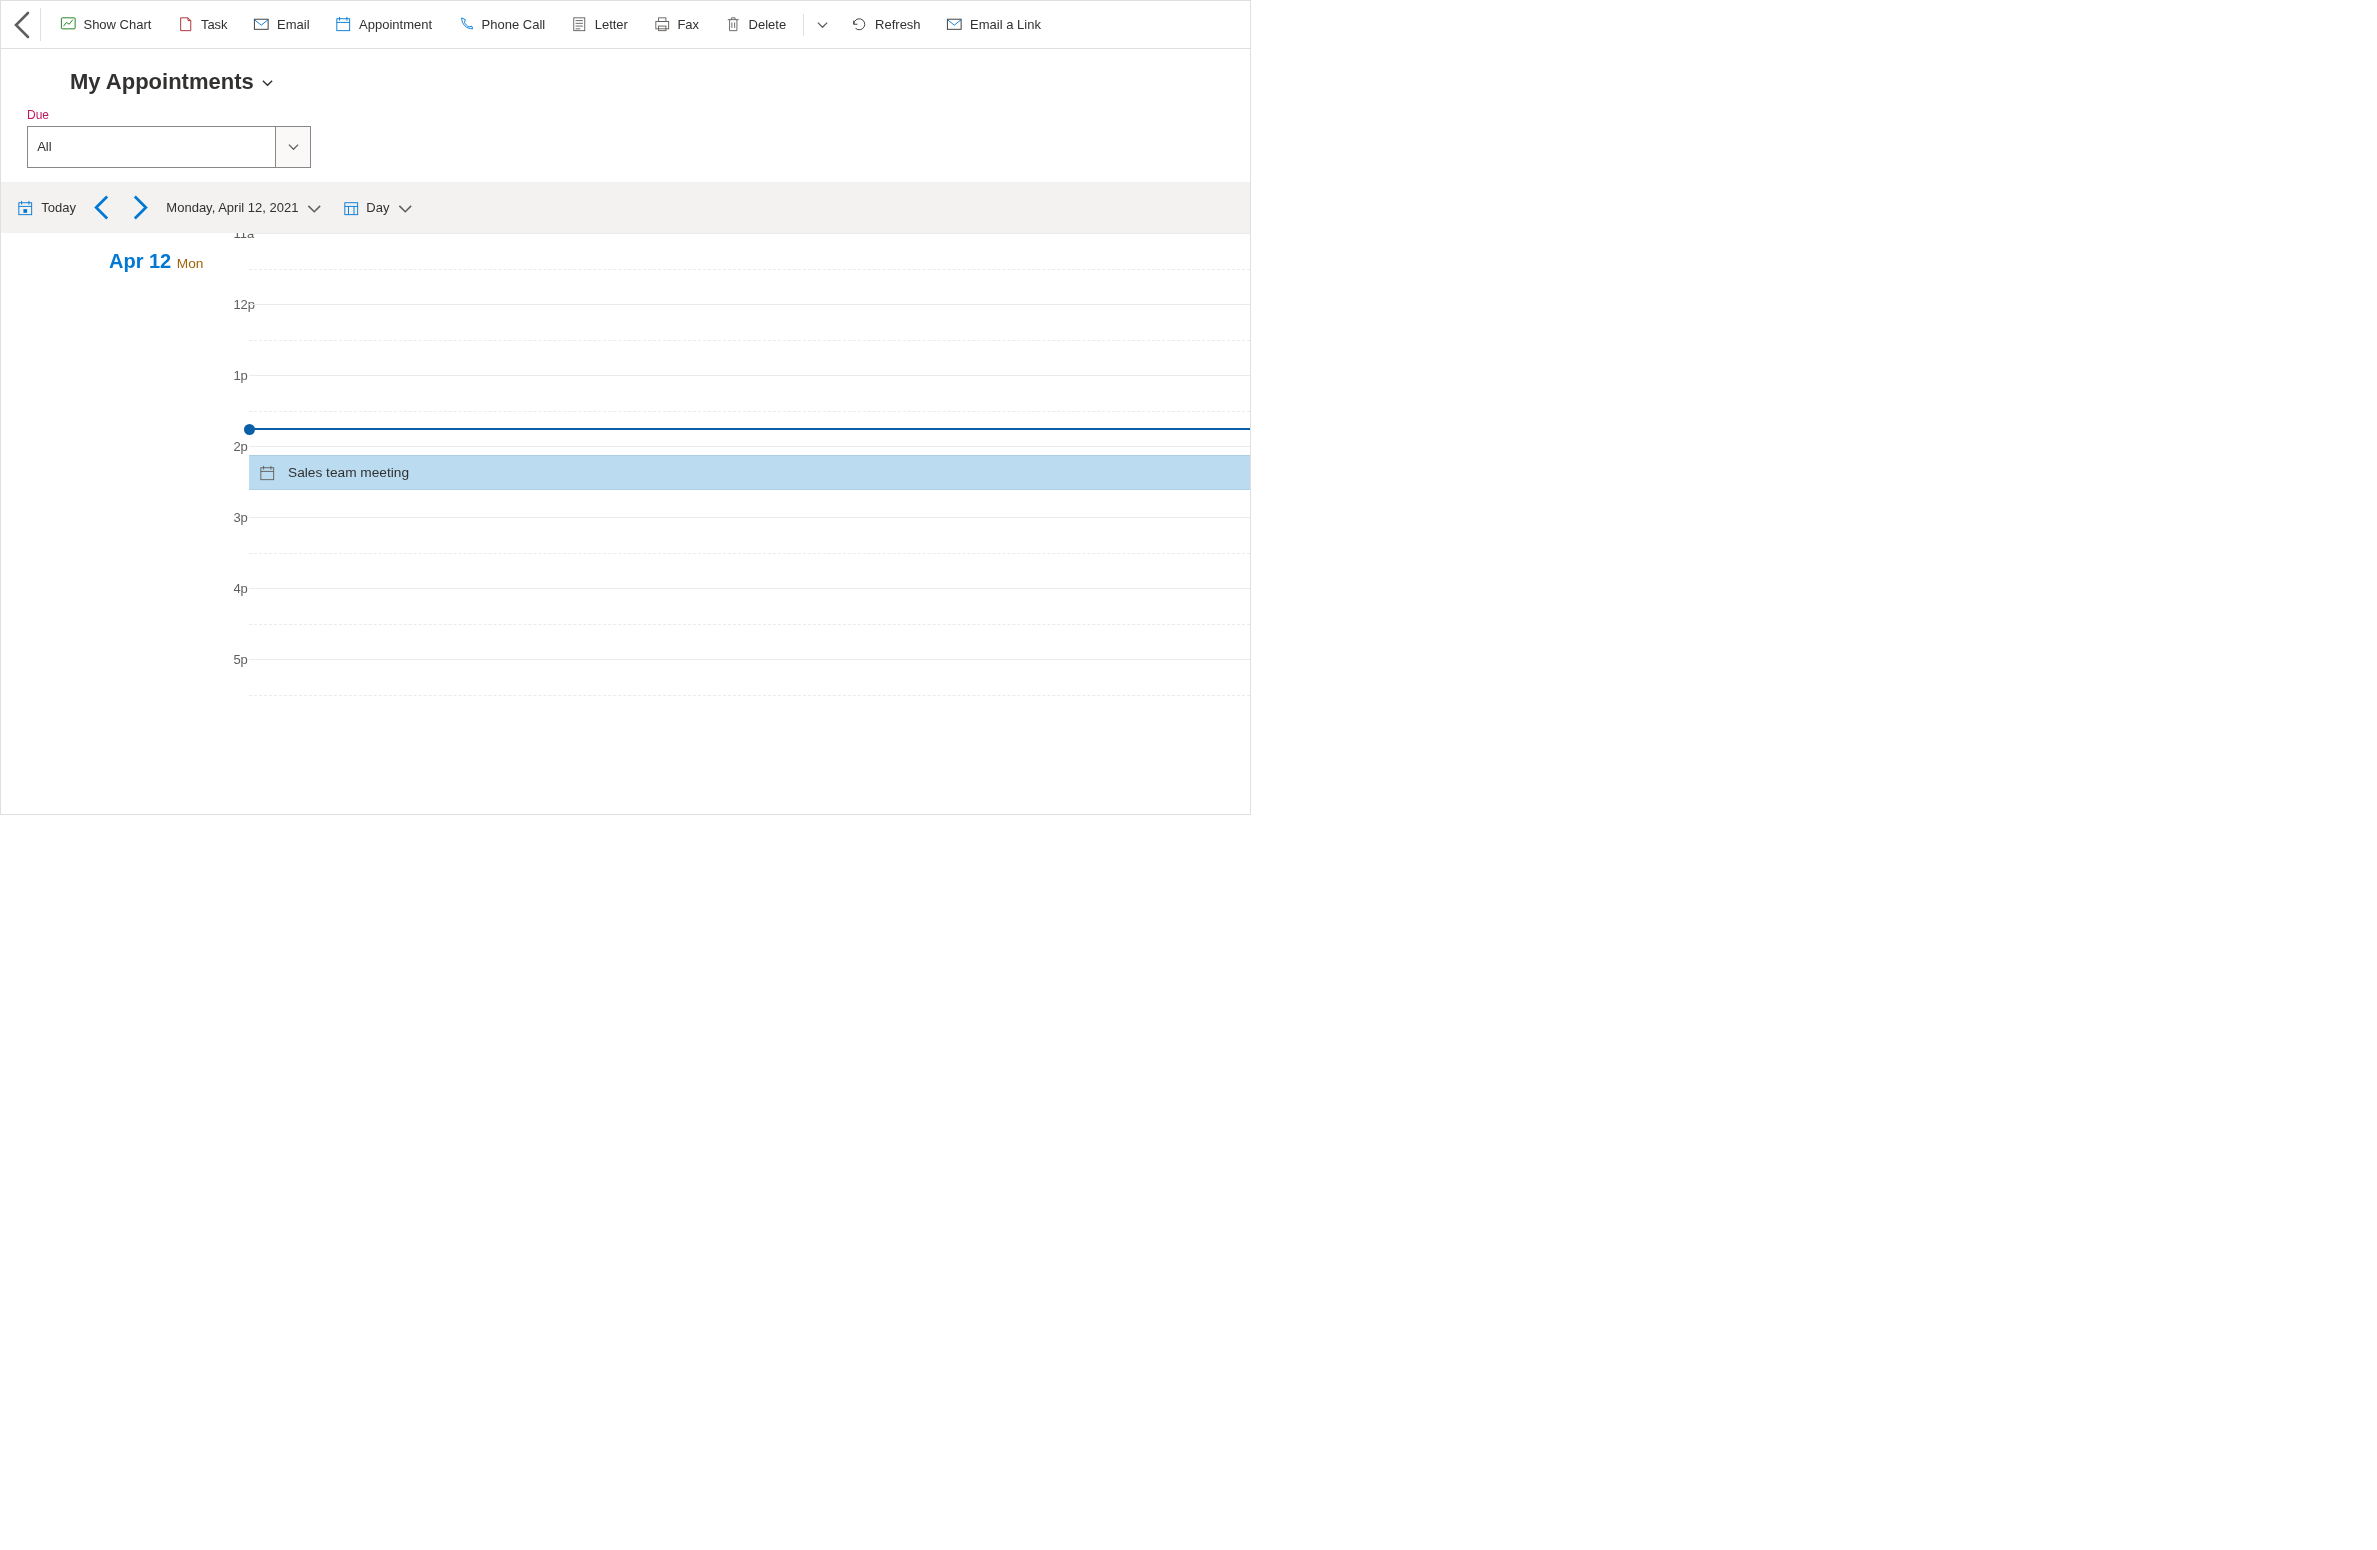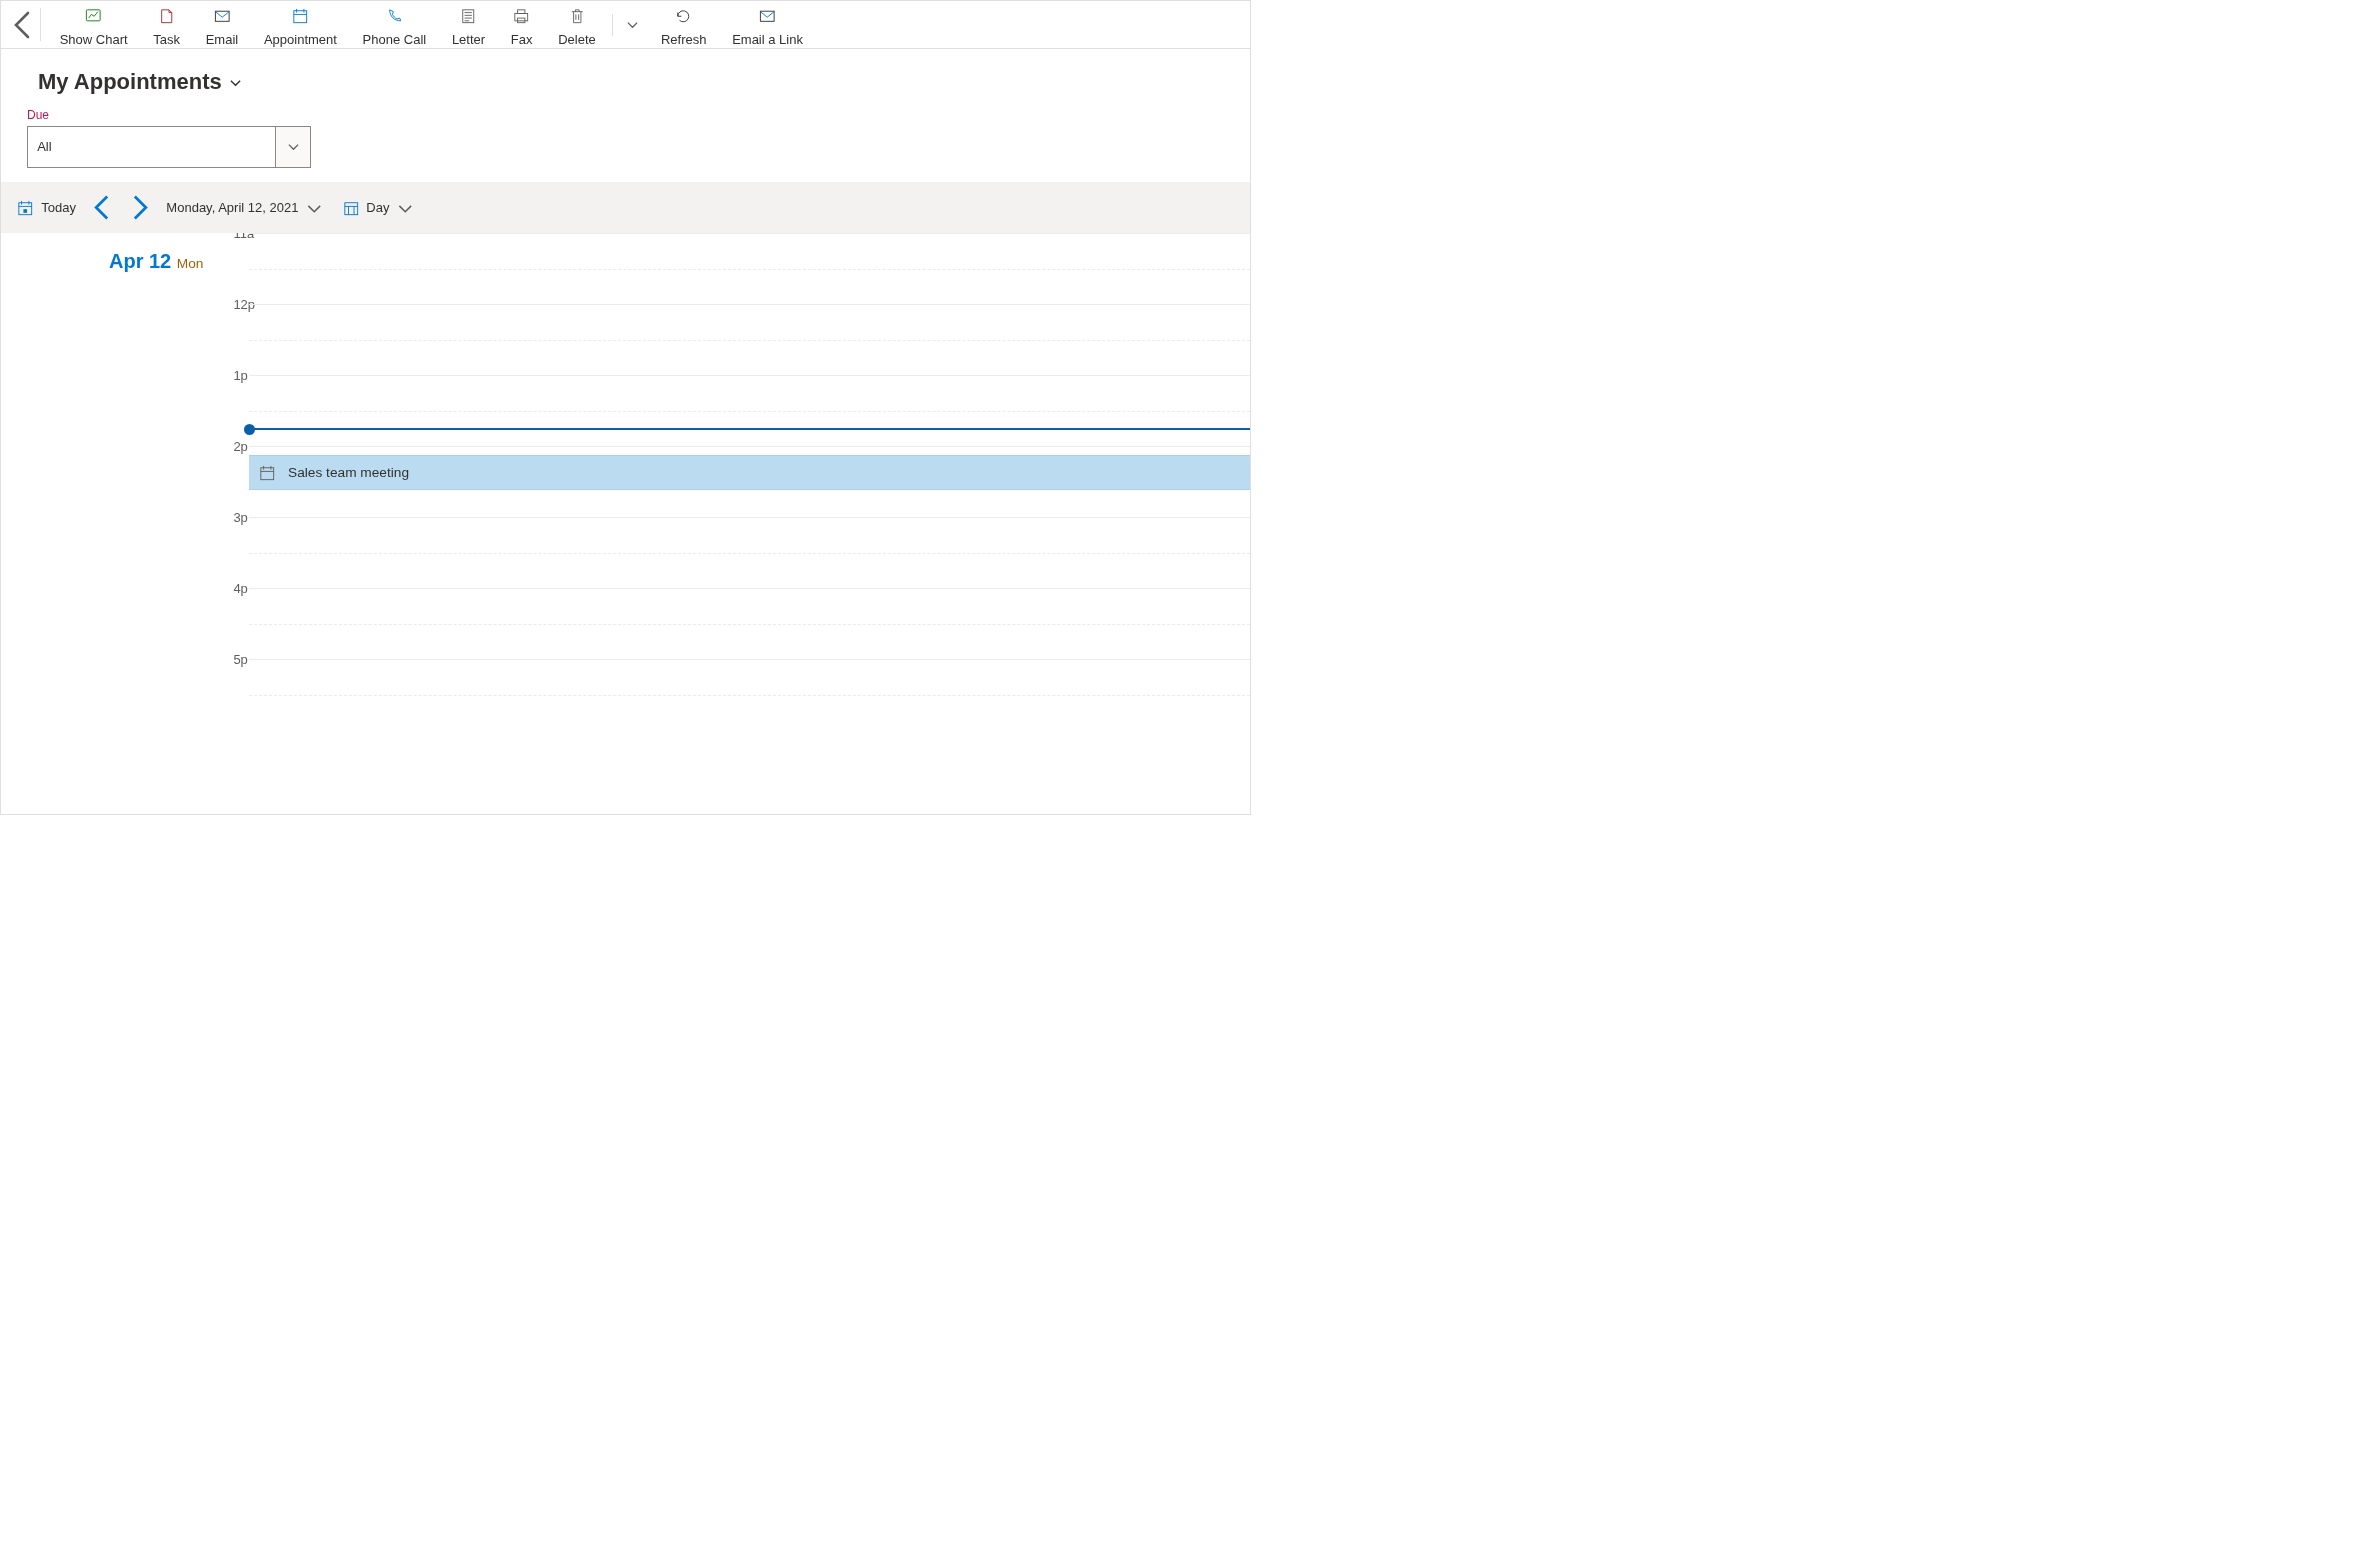--- a/index.html
+++ b/index.html
@@ -28,29 +28,28 @@
   cursor: pointer;
 }
 .cmd-item {
   display: flex;
   align-items: center;
   gap: 7.3px;
   padding: 0 11px;
   height: 33px;
   cursor: pointer;
   white-space: nowrap;
-  flex-direction: column;
 }
 .cmd-item svg { width: 16.5px; height: 16.5px; flex-shrink: 0; }
 .cmd-sep { width: 0.9px; height: 22px; background: #e1dfdd; margin: 0 1.8px; }
 .cmd-chev { padding: 0 7.3px; height: 33px; display: flex; align-items: center; cursor: pointer; }
 
 
 .view-header { padding: 20px 26px 9.2px 37px; }
-.view-title-row { display: flex; align-items: center; gap: 7.3px; cursor: pointer; }
+.view-title-row { display: flex; align-items: center; gap: 7.3px; cursor: pointer; margin-left: 32px; }
 .view-title { font-size: 22px; font-weight: 600; }
 
 
 .filter-block { padding: 3.7px 26px 14.7px 26px; }
 .filter-label { font-size: 12px; color: #be185d; margin-bottom: 3.7px; }
 .filter-select {
   display: flex; align-items: center; justify-content: space-between;
   width: 284px; height: 42px;
   border: 0.9px solid #8a8886;
   padding: 0 0 0 9.2px;

